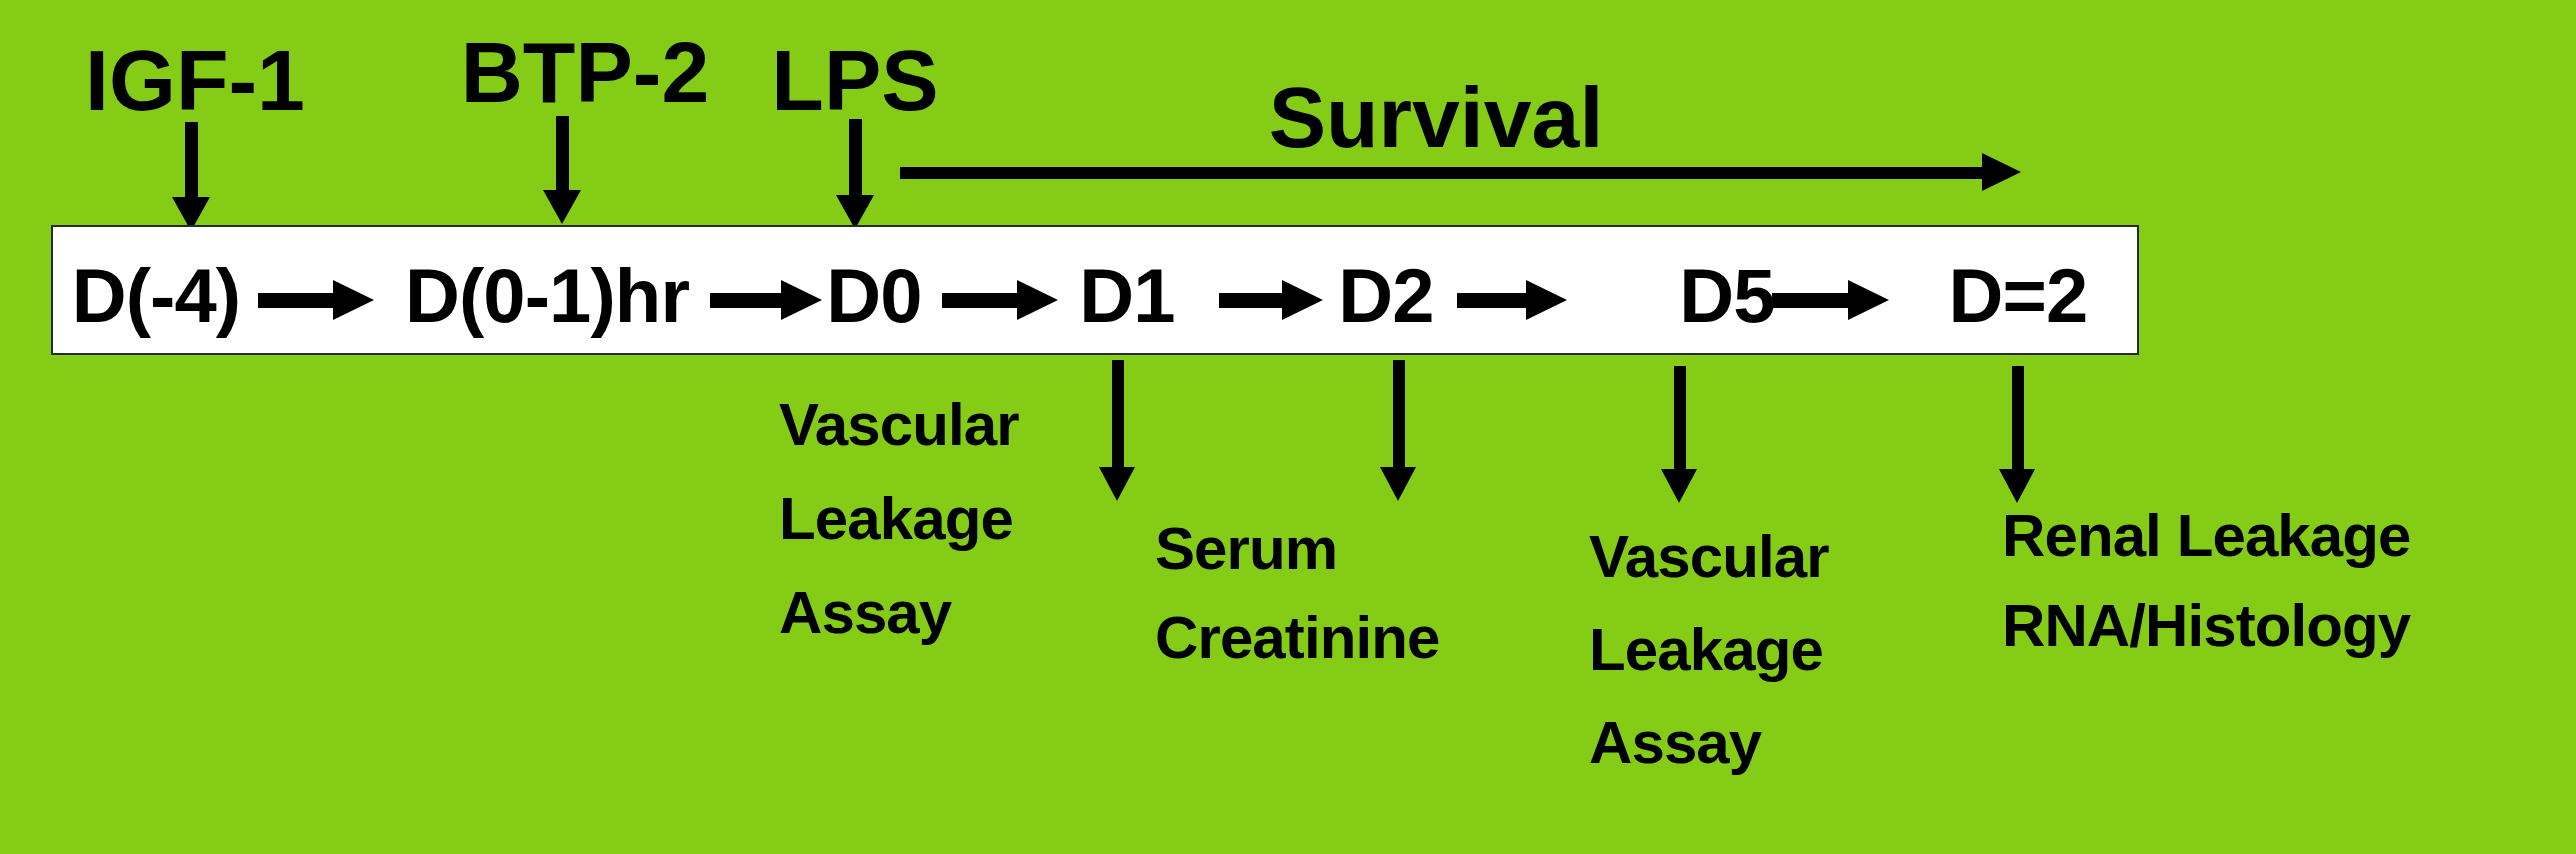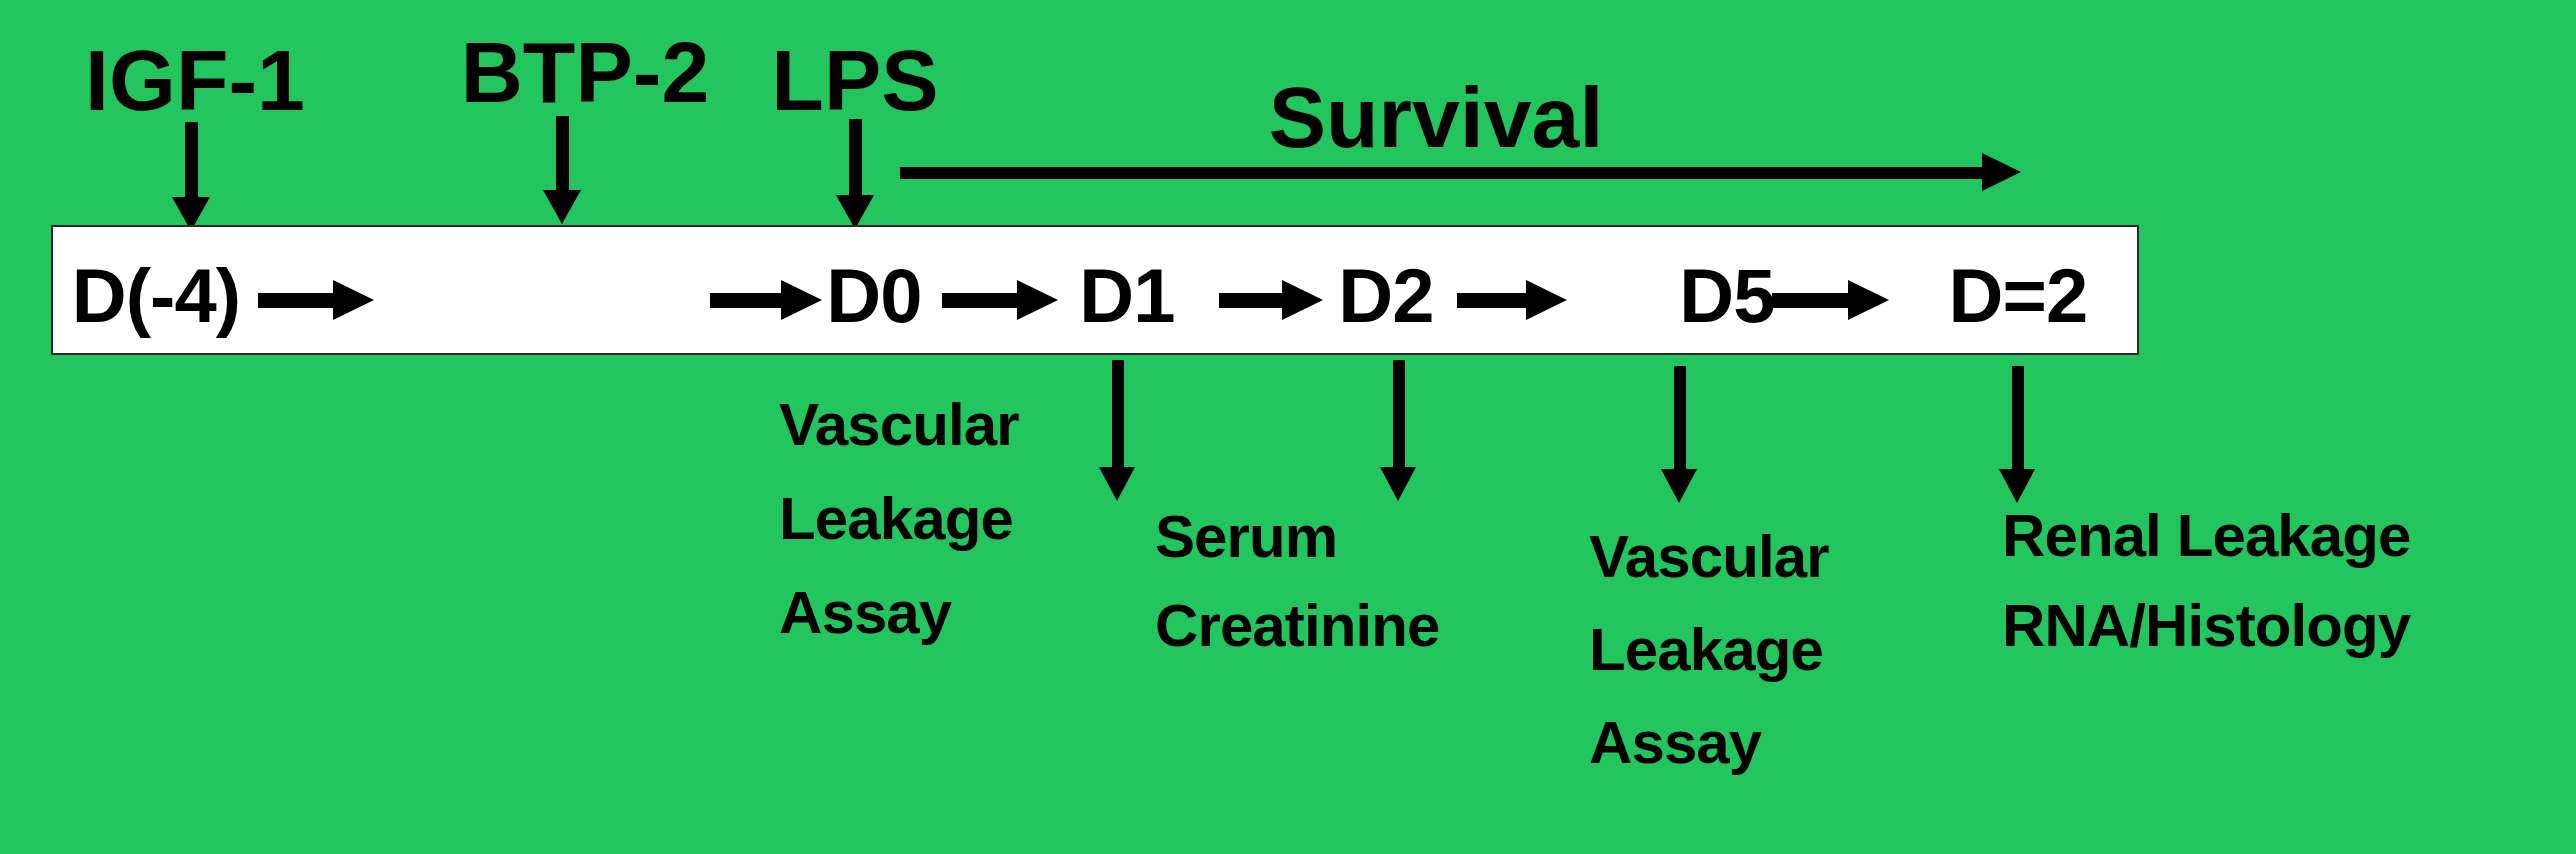--- a/index.html
+++ b/index.html
@@ -1,19 +1,19 @@
 <!DOCTYPE html>
 <html style="font-size:15px"><head>
 <meta charset="utf-8">
 <style>
   html,body { margin:0; padding:0; background:#ffffff; }
   #canvas {
     position:relative;
     width:2576px; height:855px;
-    background:#22c55e;
+    background:#84cc16;
     font-family:"Liberation Sans", sans-serif;
     font-weight:bold;
     color:#000000;
     overflow:hidden;
   }
   
   .toplabel {
     position:absolute;
     transform:translateX(-50%);
     font-size:86px; line-height:1;
@@ -87,20 +87,21 @@
   </div>
 
   <div>
     <div id="survival-shaft"></div>
     <div id="survival-head"></div>
   </div>
 
   <div id="timeline-box"></div>
 
   <div class="daylabel" style="left:156px;  top:258px;">D(-4)</div>
+  <div class="daylabel" style="left:547px;  top:258px;">D(0-1)hr</div>
   <div class="daylabel" style="left:874px;  top:258px;">D0</div>
   <div class="daylabel" style="left:1127px; top:258px;">D1</div>
   <div class="daylabel" style="left:1386px; top:258px;">D2</div>
   <div class="daylabel" style="left:1727px; top:258px;">D5</div>
   <div class="daylabel" style="left:2018px; top:258px;">D=2</div>
 
   <div>
     <div class="hshaft" style="left:258px; top:293px; width:76px;"></div>
     <div class="hhead" style="left:333px; top:280px;"></div>
   </div>
@@ -138,21 +139,21 @@
     <div class="vhead-sm" style="left:1661px; top:469px;"></div>
   </div>
   <div>
     <div class="vshaft-sm" style="left:2012px; top:366px; height:106px;"></div>
     <div class="vhead-sm" style="left:1999px; top:469px;"></div>
   </div>
 
   <div class="assessment" style="left:779px;  top:378px; line-height:94px;">Vascular
 Leakage
 Assay</div>
-  <div class="assessment" style="left:1155px; top:492px; line-height:89px;">Serum
+  <div class="assessment" style="left:1155px; top:504px; line-height:89px;">Serum
 Creatinine</div>
   <div class="assessment" style="left:1589px; top:510px; line-height:93px;">Vascular
 Leakage
 Assay</div>
   <div class="assessment" style="left:2002px; top:491px; line-height:90px;">Renal Leakage
 RNA/Histology</div>
 
 </div>
 
 

